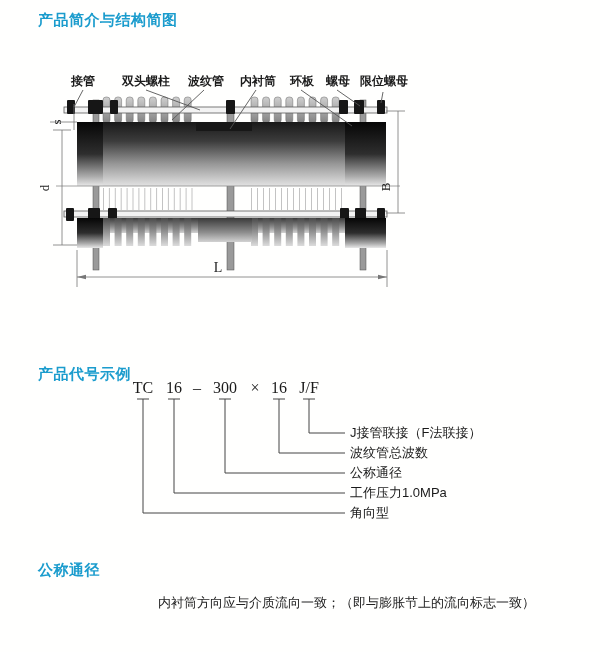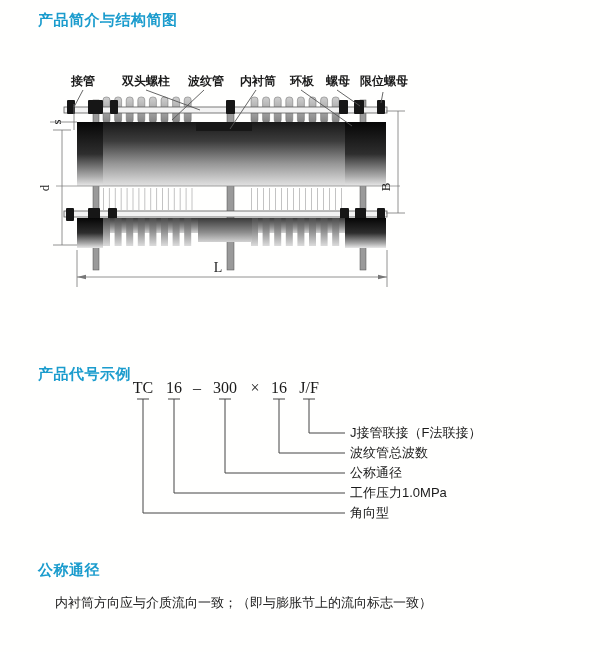--- a/index.html
+++ b/index.html
@@ -8,21 +8,21 @@
     font-family:"Liberation Sans",sans-serif;overflow:hidden;margin:0 auto;padding-left:32px;
   }
   .heading{
     position:absolute;left:38px;margin:0;
     color:#1b9ccd;font-size:15px;font-weight:bold;letter-spacing:.5px;
   }
   #heading-intro{top:11px}
   #heading-code{top:365px}
   #heading-install{top:561px}
   .notes{position:absolute;left:55px;top:593px;width:480px;}
-  .notes p{margin:0 0 9px 0;font-size:13px;line-height:20px;color:#222;}
+  .notes p{margin:0 0 9px 0;font-size:13px;line-height:20px;color:#222;text-align:right;}
   svg{position:absolute;left:0;display:block;}
   #structure-svg{top:58px}
   #code-svg{top:370px}
   svg text{font-family:"Liberation Sans",sans-serif;fill:#1a1a1a;}
   .plabel{font-size:12px;font-weight:bold;text-anchor:middle;}
   .ser{font-family:"Liberation Serif",serif;font-weight:normal;}
   .dimtxt{font-size:13px;}
   .leader{stroke:#555;stroke-width:.9;fill:none;}
   .dim{stroke:#777;stroke-width:.8;fill:none;}
   .thin{stroke:#c3c3c3;stroke-width:1;}

